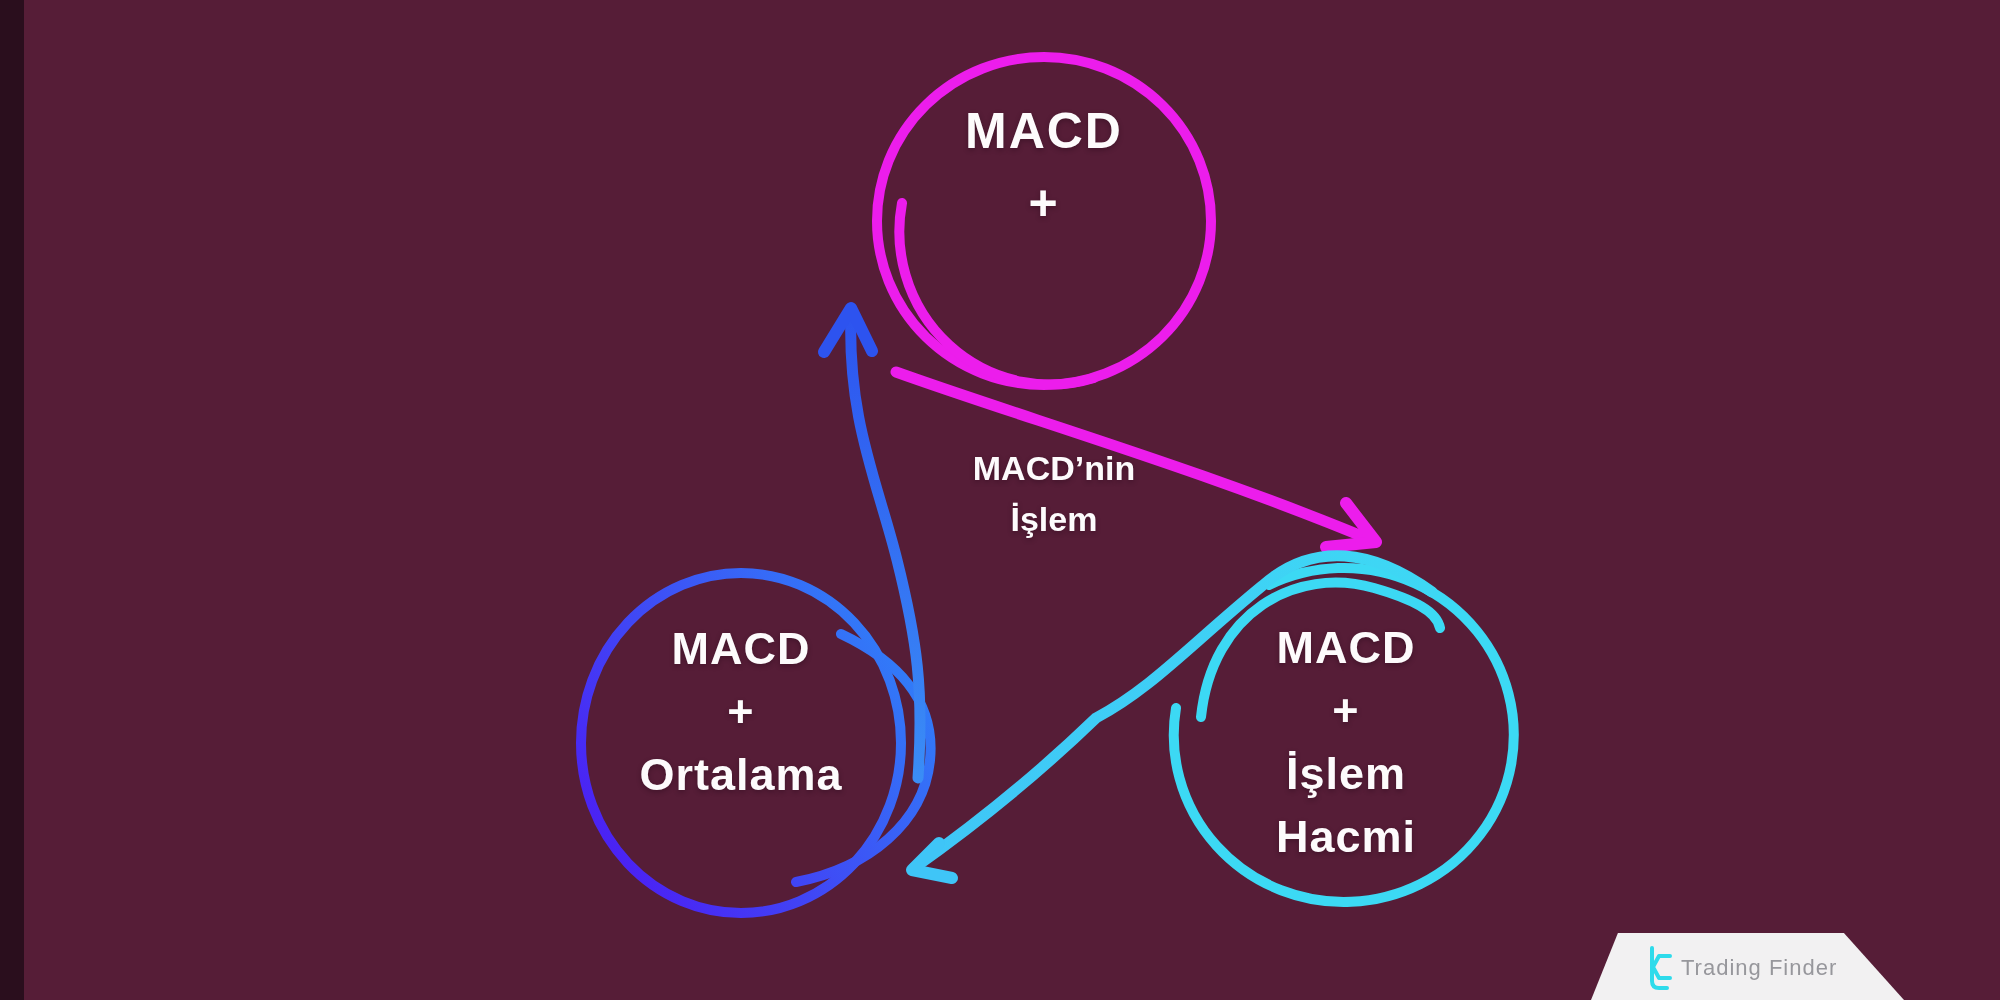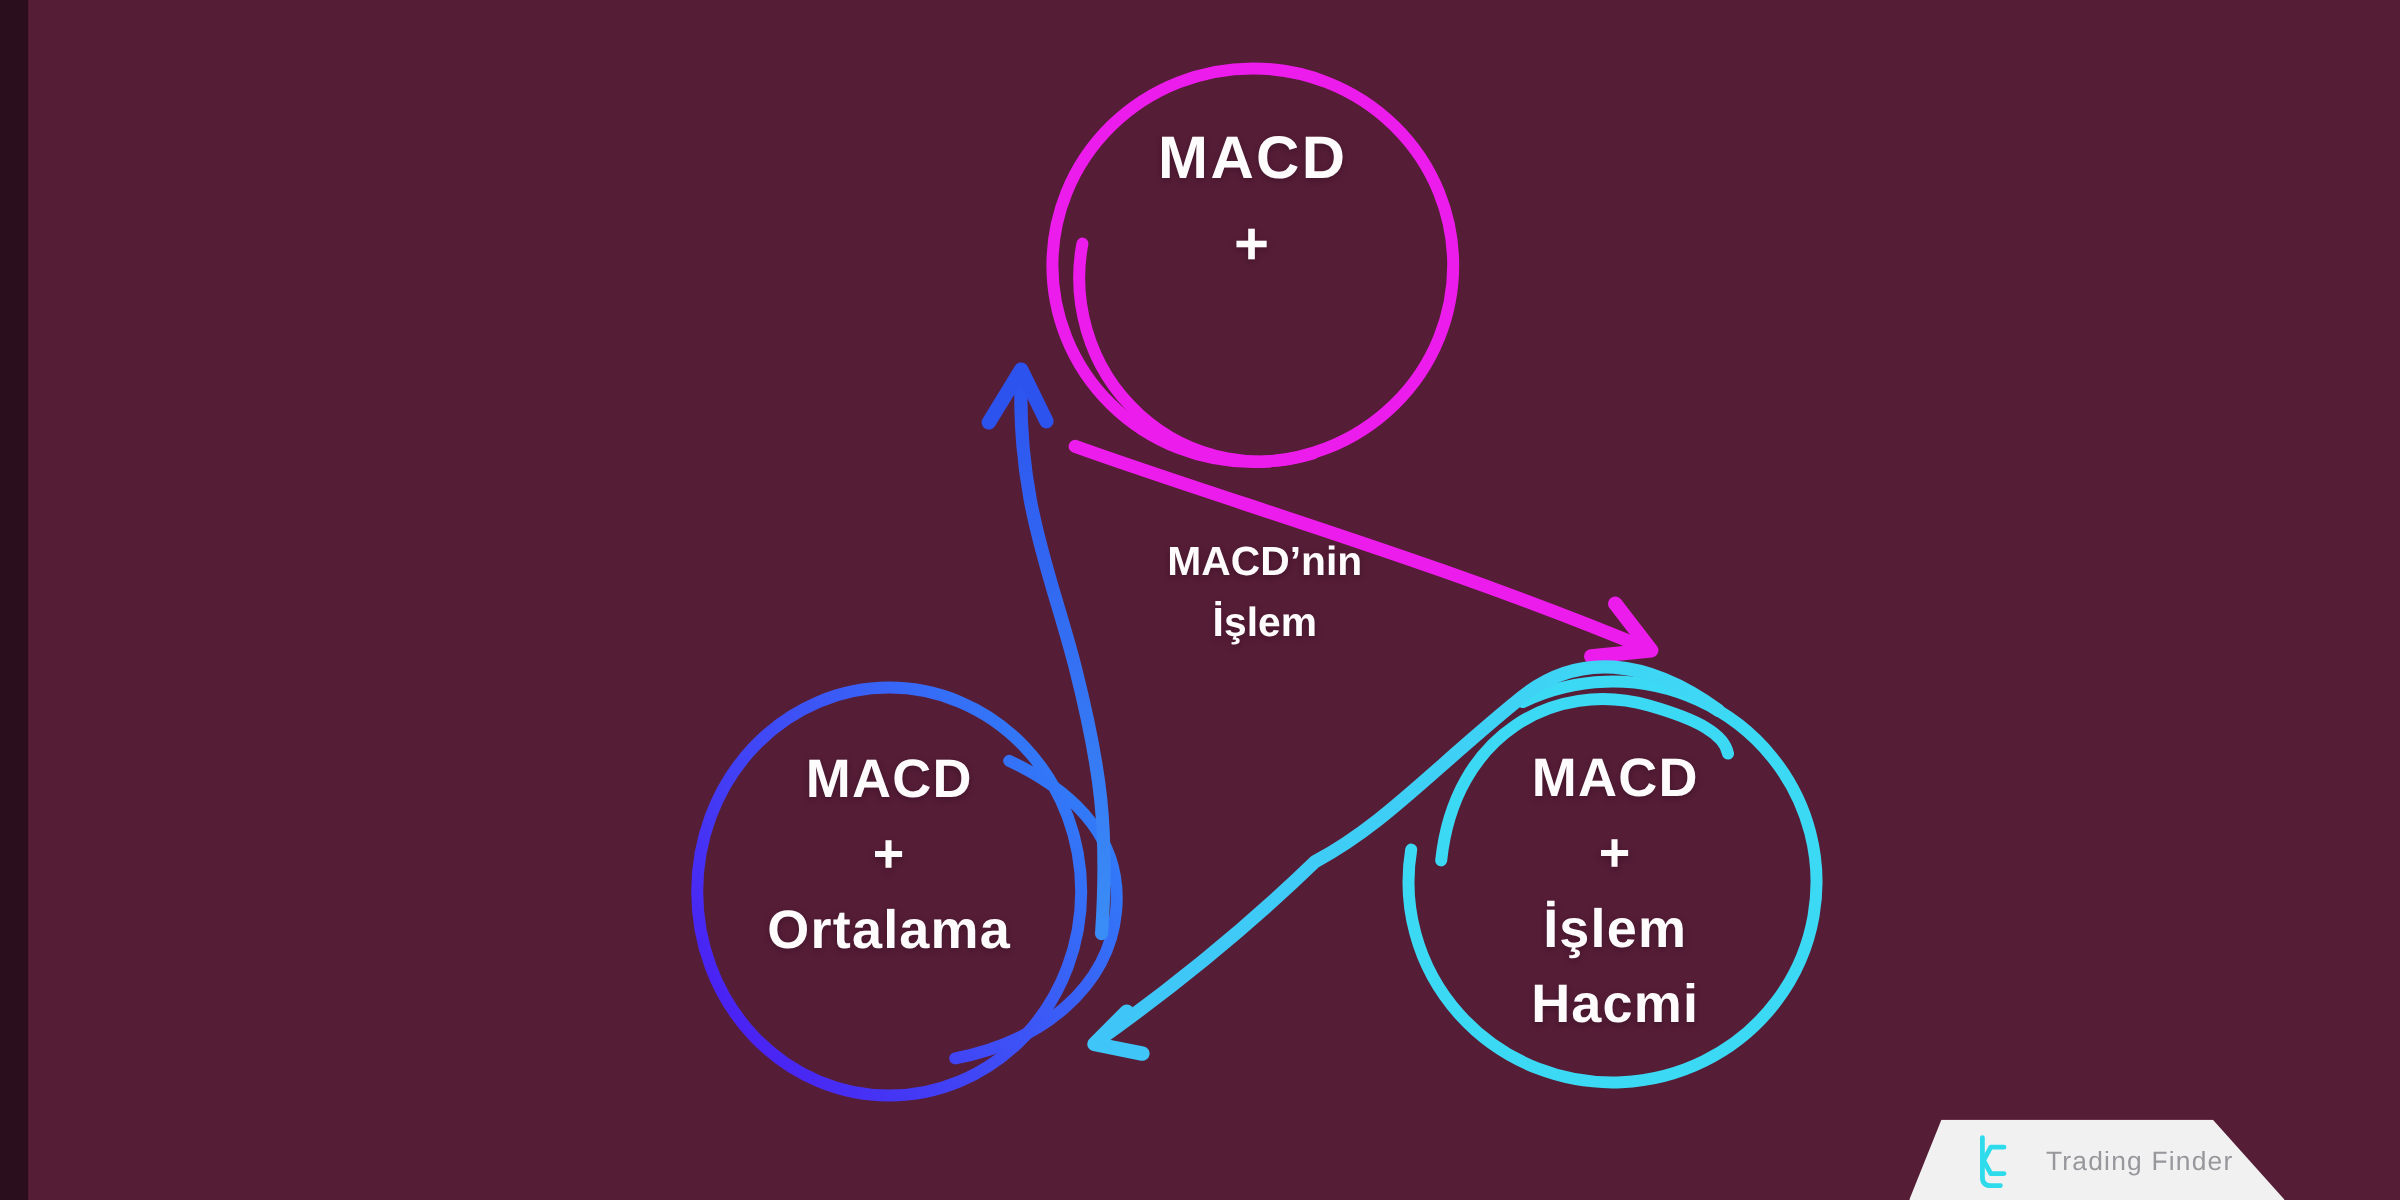--- a/index.html
+++ b/index.html
@@ -23,21 +23,21 @@
   .circle-label-right{left:1162px;top:616px;width:320px;font-size:45px;line-height:63px;letter-spacing:1px;}
   .caption{left:830px;top:443px;width:400px;font-size:34px;line-height:51px;letter-spacing:0px;}
   .badge{
     position:absolute;
     left:1567px;top:933px;width:313px;height:67px;
     clip-path:polygon(8.6% 0, 80.8% 0, 100% 100%, 0 100%);
     display:flex;align-items:center;
     padding-left:0;box-sizing:border-box;
   }
   .badge-inner{
-    display:flex;align-items:center;gap:28px;
+    display:flex;align-items:center;gap:4px;
     margin-left:52px;margin-top:2px;
   }
   .badge-text{
     font-size:22px;
     letter-spacing:1px;
     font-weight:normal;
   }
 </style>
 </head>
 <body>

